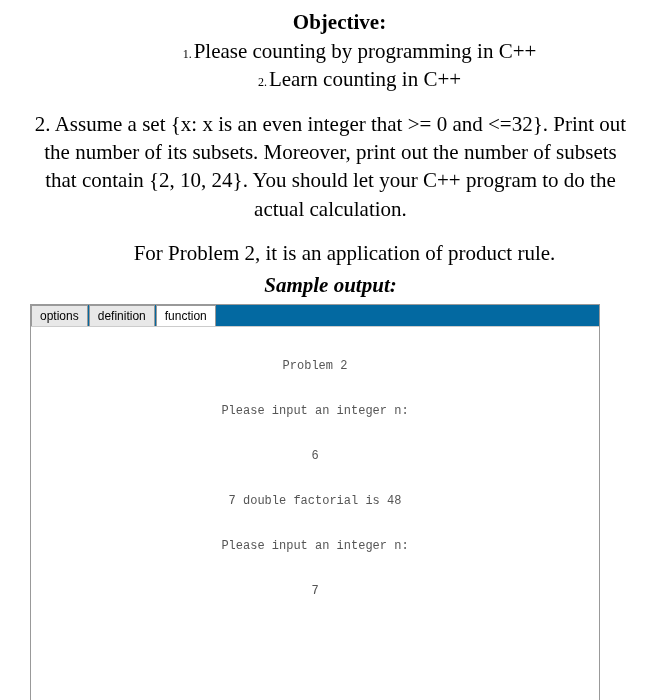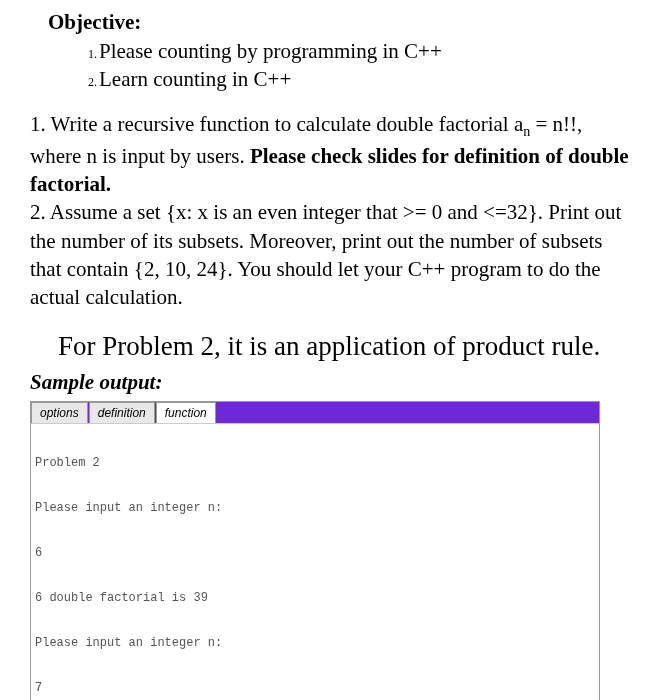--- a/index.html
+++ b/index.html
@@ -1,18 +1,19 @@
 <!DOCTYPE html>
 <html><head>
   <meta charset="utf-8">
   <style>
     * {
       margin: 0;
       padding: 0;
       box-sizing: border-box;
+      text-align: center;
     }
     body {
       width: 661px;
       height: 700px;
       background: #fff;
       font-family: 'Times New Roman', Times, serif;
       padding: 10px 30px;
       color: #000;
     }
     .heading {
@@ -47,42 +48,41 @@
     }
     .subscript {
       font-size: 14px;
       vertical-align: sub;
     }
     .note-heading {
       font-weight: bold;
       font-size: 21px;
     }
     .note-text {
-      font-size: 27px;
+      font-size: 21px;
       margin-left: 28px;
       line-height: 1.35;
     }
     .sample-heading {
       font-weight: bold;
       font-size: 21px;
       margin-top: 6px;
       margin-bottom: 6px;
       font-style: italic;
     }
     .output-container {
       border: 1px solid #999;
       width: 570px;
       font-family: Arial, sans-serif;
       font-size: 11px;
     }
     .tabs {
       display: flex;
-      background: #6d28d9;
+      background: #0369a1;
       border-bottom: 1px solid #ccc;
-      font-style: italic;
     }
     .tab {
       padding: 3px 8px;
       border: 1px solid #999;
       border-bottom: none;
       margin-right: 1px;
       background: #e8e8e8;
       font-size: 12px;
       cursor: pointer;
     }
@@ -106,43 +106,40 @@
 <div class="objective-list">
   <div class="objective-item">
     <span class="objective-num">1.</span><span>Please counting by programming in C++</span>
   </div>
   <div class="objective-item">
     <span class="objective-num">2.</span><span>Learn counting in C++</span>
   </div>
 </div>
 
 <div class="section">
-  <div class="body-text">
-    <span>1. Write a recursive function to calculate double factorial a</span><span class="subscript">n</span><span> = n!!, where n is input by users. </span><span class="bold">Please check slides for definition of double factorial.</span>
-  </div>
   <div class="body-text">2. Assume a set {x: x is an even integer that &gt;= 0 and &lt;=32}. Print out the number of its subsets. Moreover, print out the number of subsets that contain {2, 10, 24}. You should let your C++ program to do the actual calculation.</div>
 </div>
 
 <div>
   <div class="note-text">For Problem 2, it is an application of product rule.</div>
 </div>
 
 <div class="sample-heading">Sample output:</div>
 
 <div class="output-container">
   <div class="tabs">
     <div class="tab">options</div>
     <div class="tab">definition</div>
     <div class="tab active">function</div>
   </div>
   <div class="console">
     <div>Problem 2</div>
     <div>Please input an integer n:</div>
     <div>6</div>
-    <div>6 double factorial is 39</div>
+    <div>7 double factorial is 48</div>
     <div>Please input an integer n:</div>
     <div>7</div>
     
     
     
     
     
     
     
     

